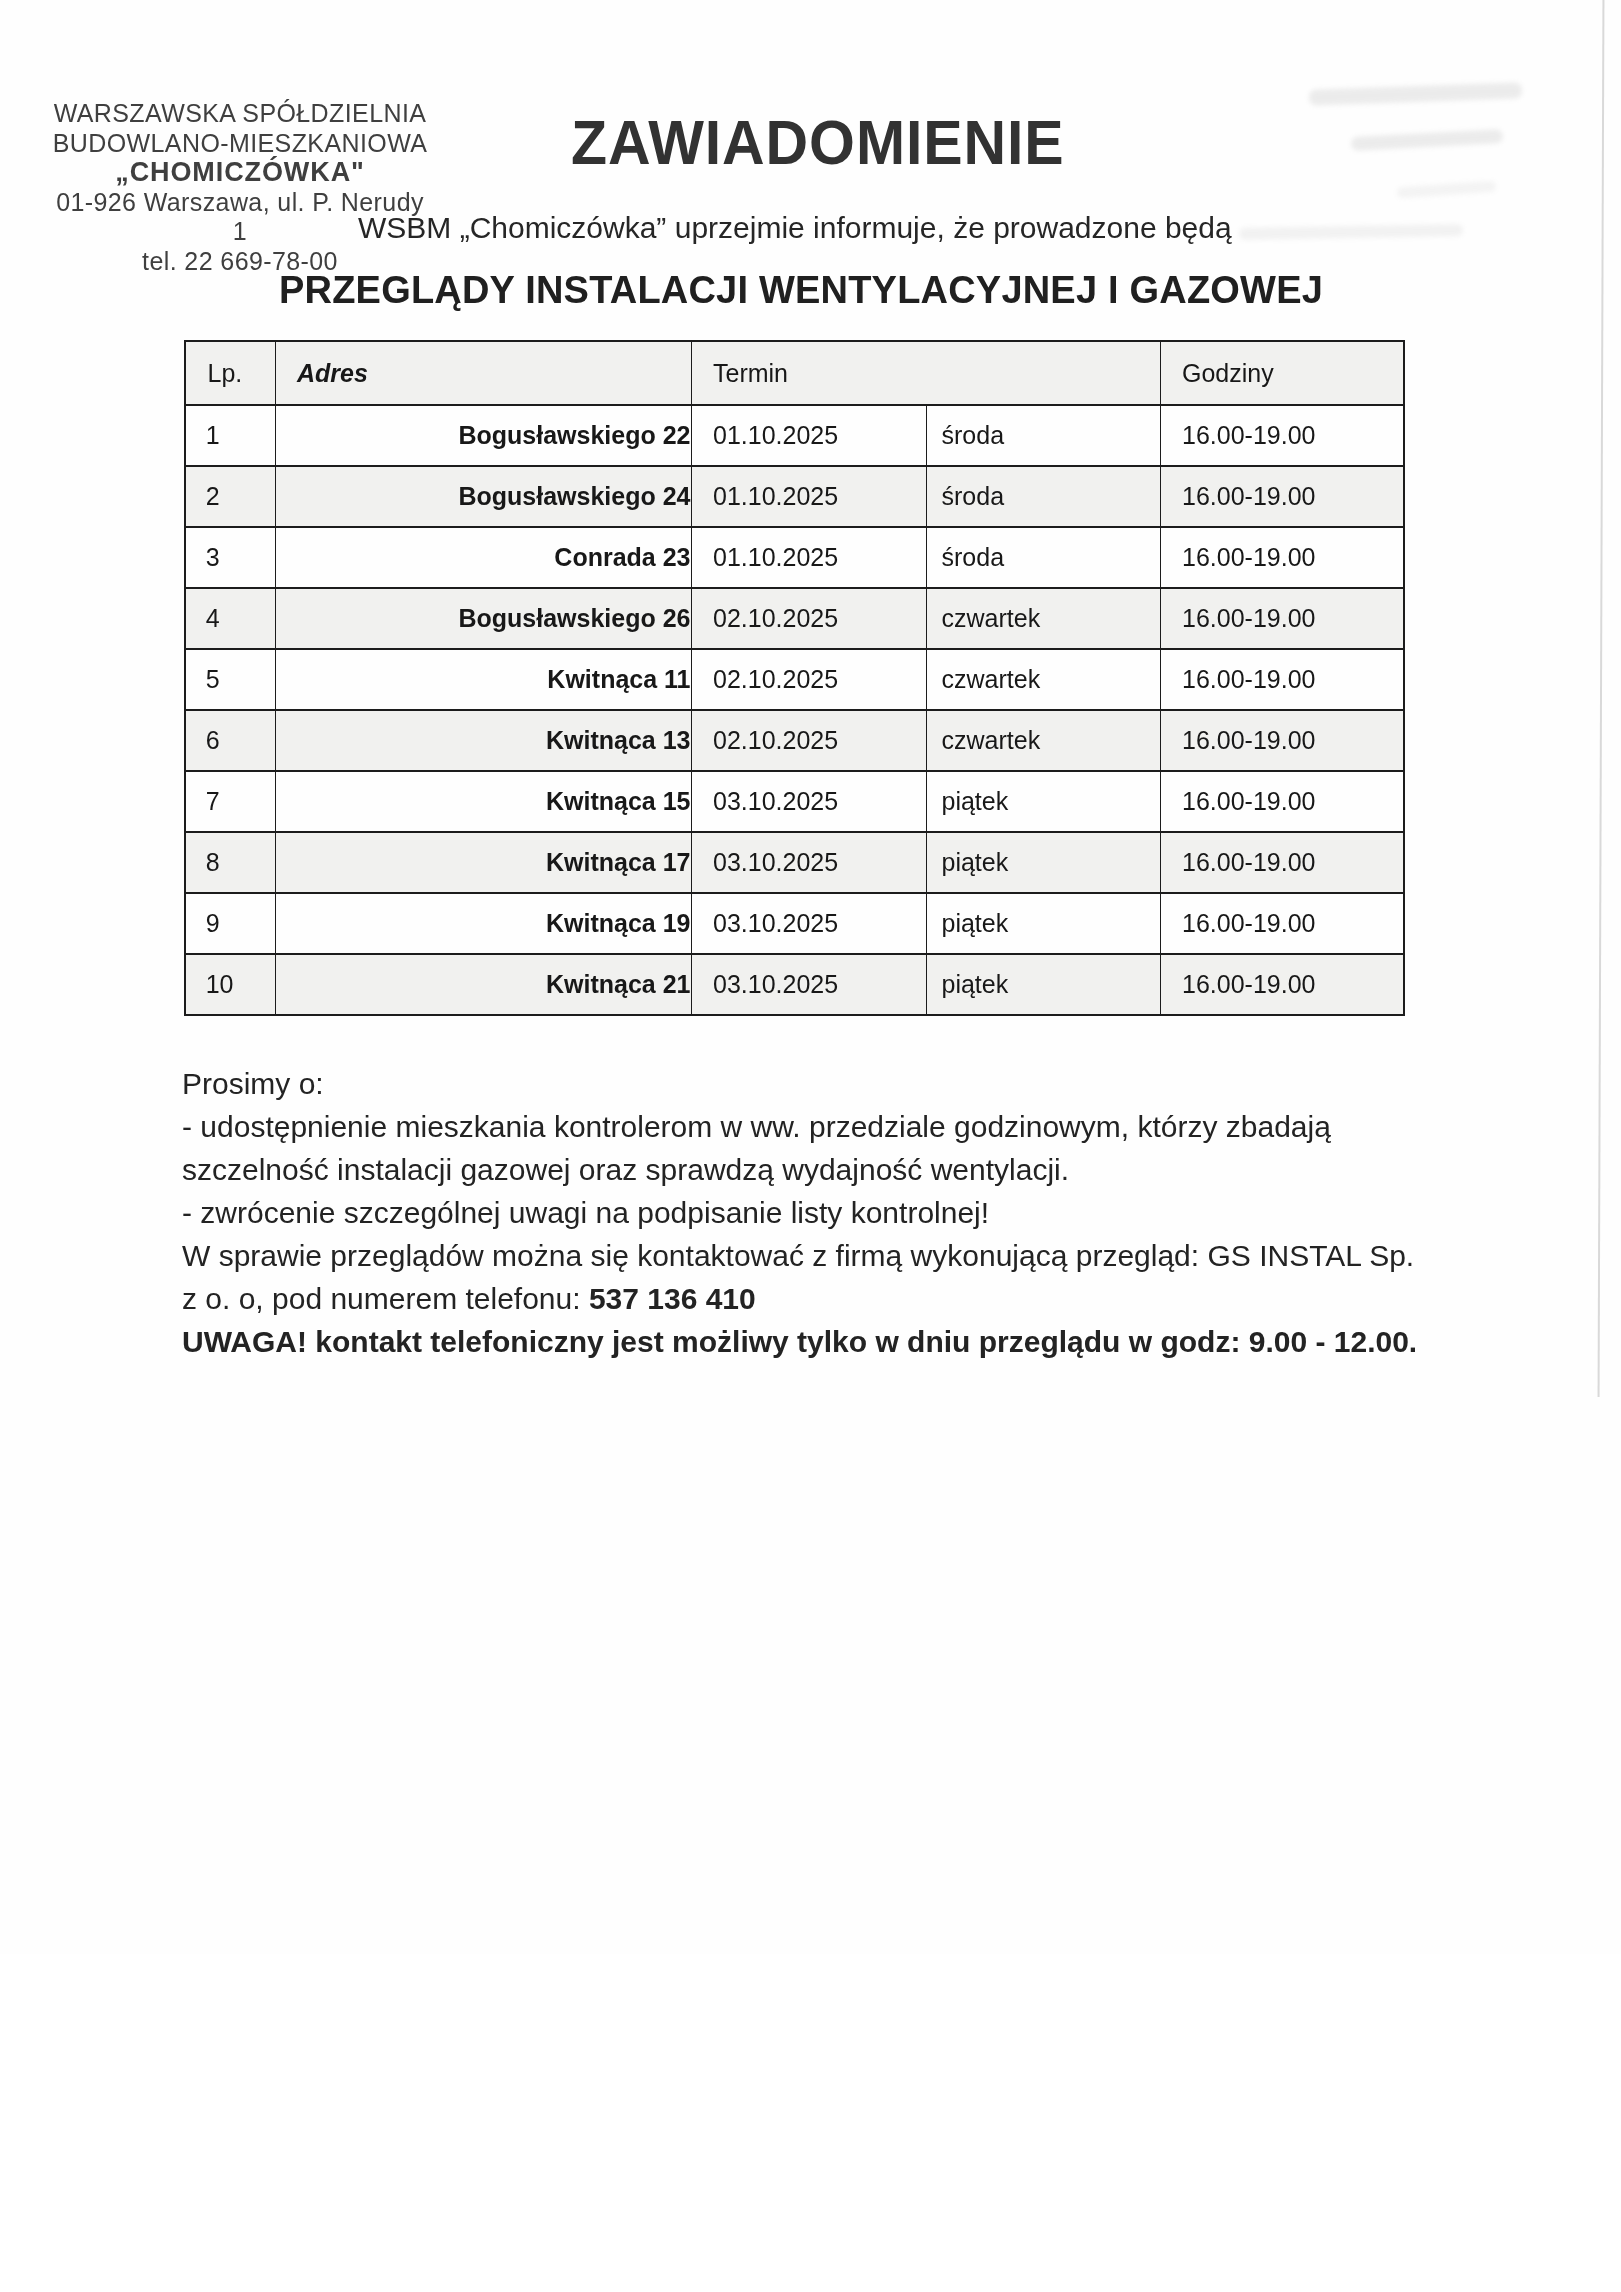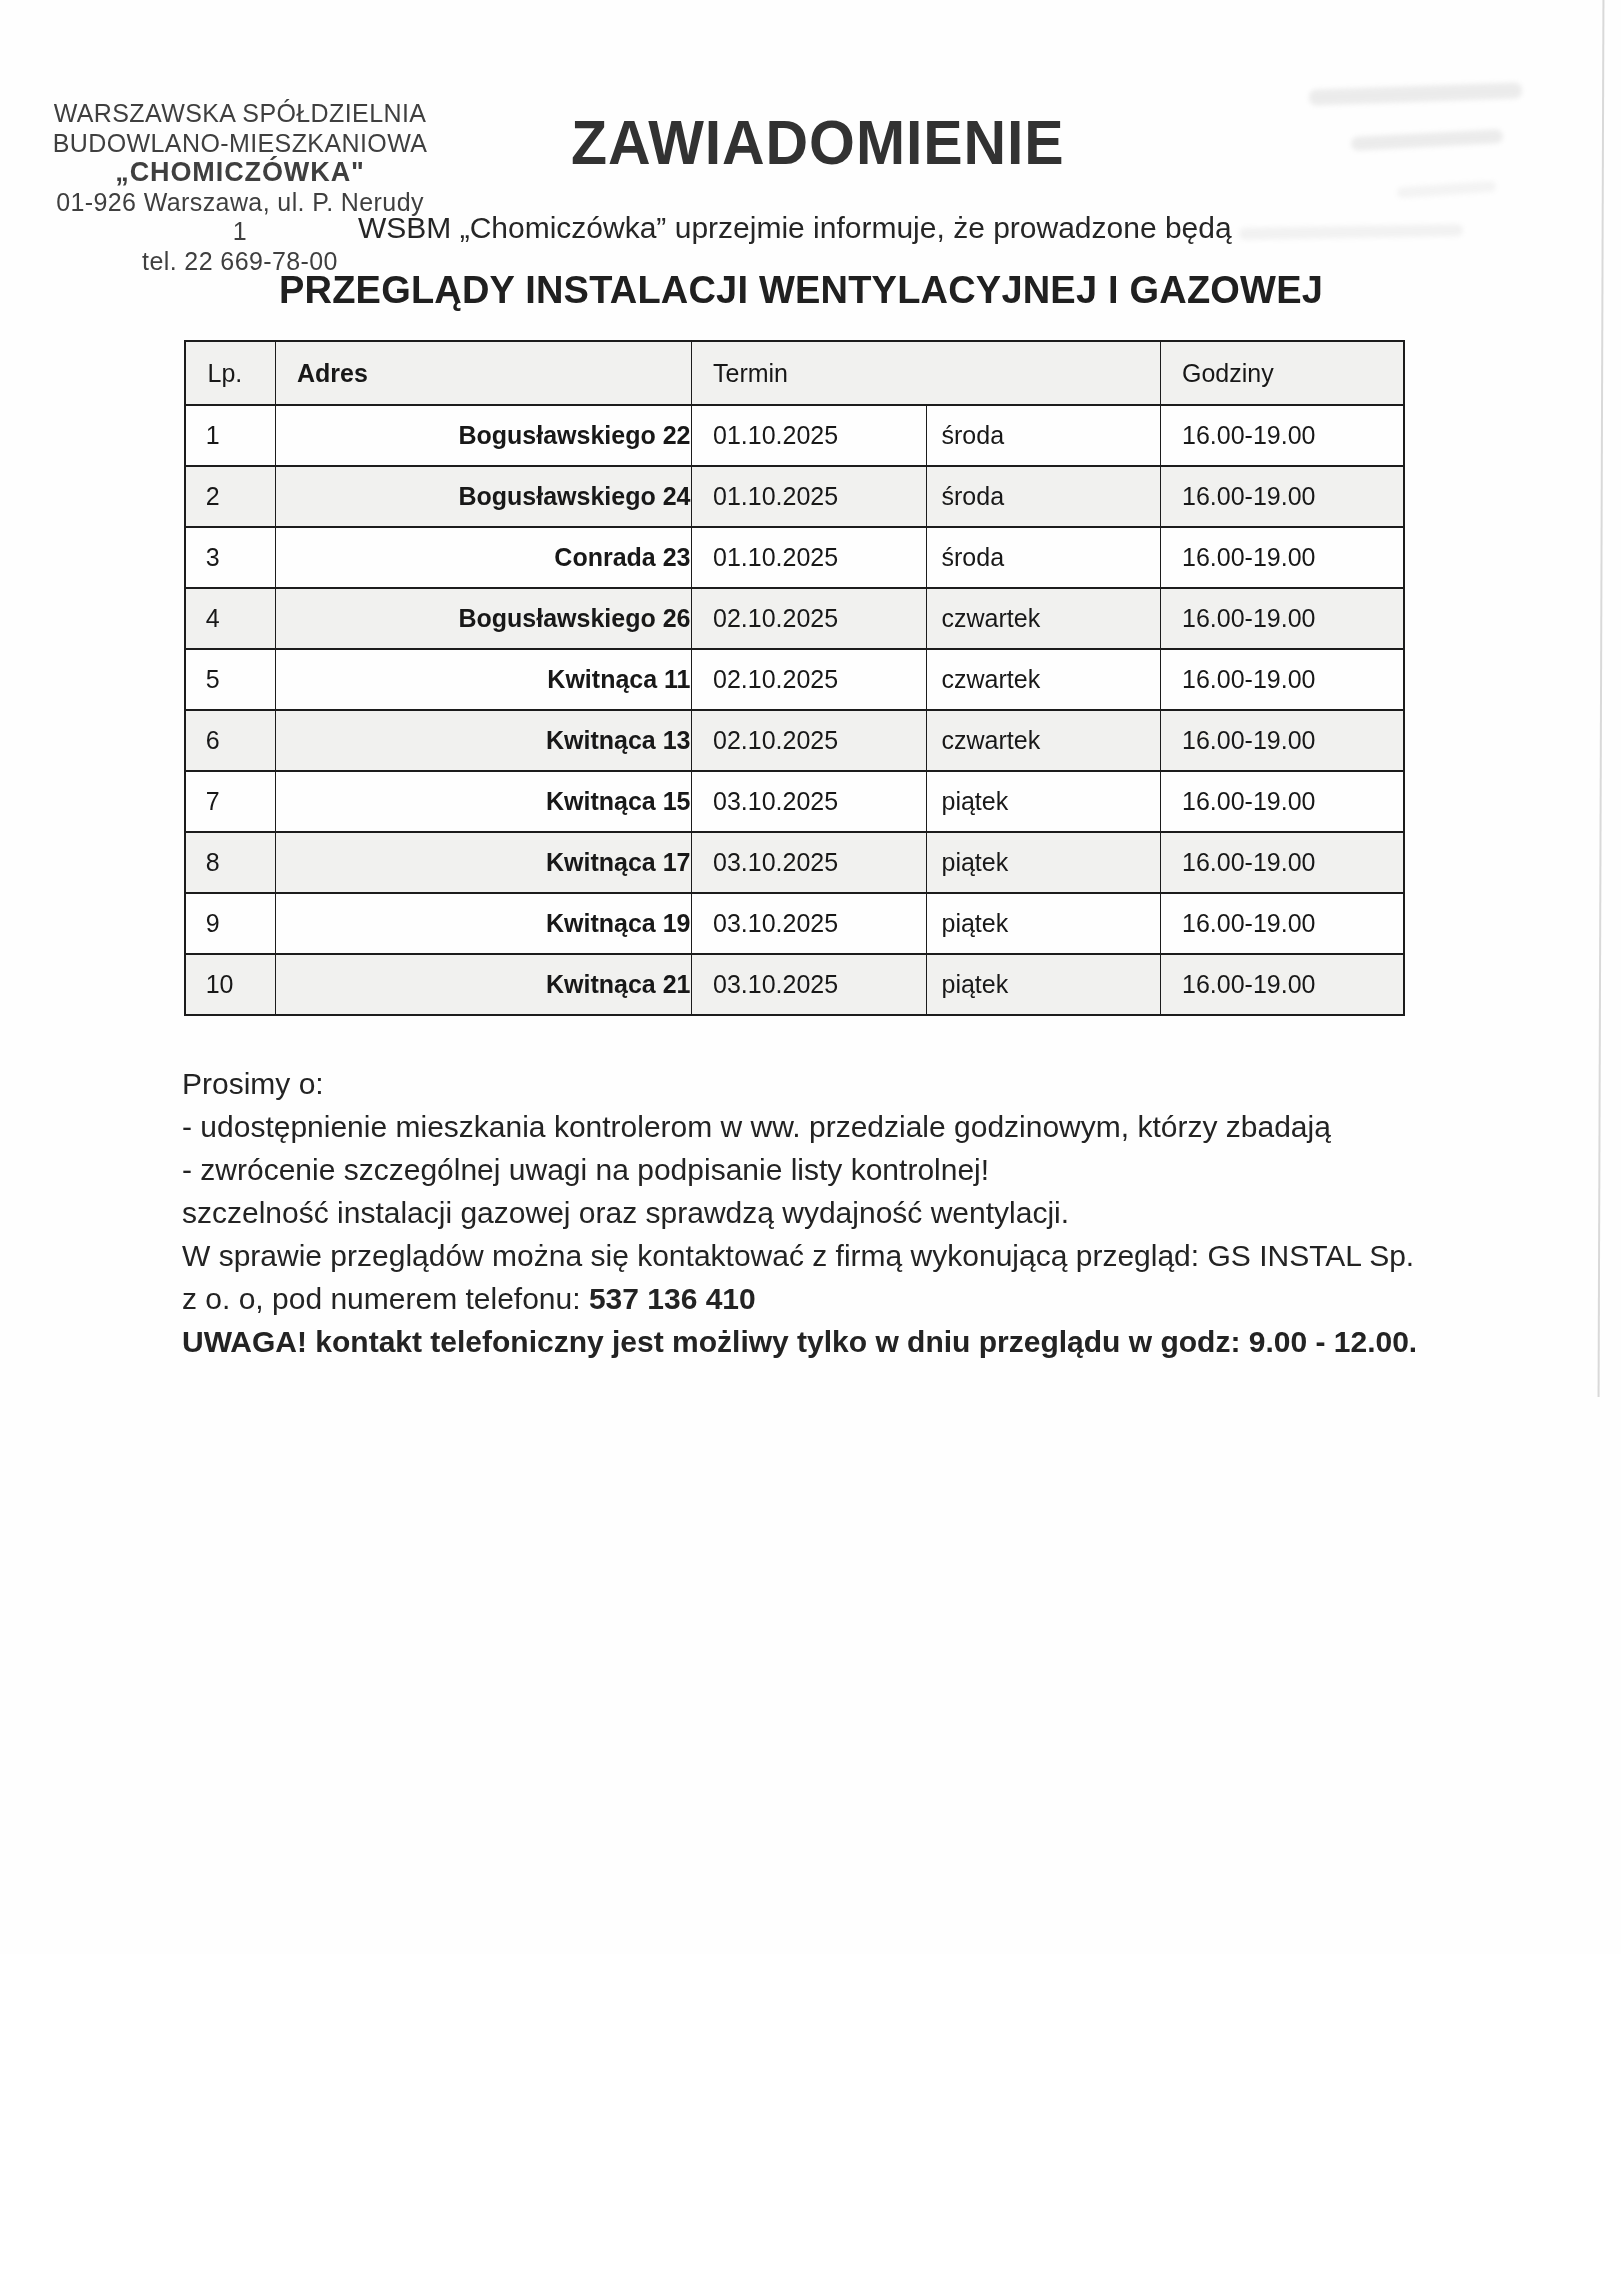--- a/index.html
+++ b/index.html
@@ -53,21 +53,21 @@
   }
   table.schedule th,table.schedule td{
     border:1.8px solid var(--border);
     padding:0 0 0 21.5px;text-align:left;vertical-align:middle;
     overflow:hidden;white-space:nowrap;
   }
   table.schedule thead tr{height:64px;background:var(--shade);}
   table.schedule tbody tr{height:61px;border-top:2.7px solid var(--border);}
   table.schedule tbody tr:nth-child(even){background:var(--shade);}
   table.schedule th{font-weight:normal;}
-  table.schedule th.h-adres{font-weight:bold;}
+  table.schedule th.h-adres{font-weight:bold;font-style:italic;}
   table.schedule td.c0{padding-left:19.7px;}
   table.schedule td.c1{font-weight:bold;padding-left:23px;text-align:right;}
   table.schedule td.c3{padding-left:15px;}
   
   .notes{
     position:absolute;left:182px;top:1062px;width:1343px;
     font-size:30px;line-height:43px;color:#232323;
     white-space:nowrap;
   }
   .notes .bold{font-weight:bold;}
@@ -190,22 +190,22 @@
           <td class="c2">03.10.2025</td>
           <td class="c3">piątek</td>
           <td class="c4">16.00-19.00</td>
         </tr>
       </tbody>
   </table>
 
   <div class="notes">
     <div>Prosimy o:</div>
     <div>- udostępnienie mieszkania kontrolerom w ww. przedziale godzinowym, którzy zbadają</div>
+    <div>szczelność instalacji gazowej oraz sprawdzą wydajność wentylacji.</div>
     <div>- zwrócenie szczególnej uwagi na podpisanie listy kontrolnej!</div>
-    <div>szczelność instalacji gazowej oraz sprawdzą wydajność wentylacji.</div>
     <div>W sprawie przeglądów można się kontaktować z firmą wykonującą przegląd: GS INSTAL Sp.</div>
     <div><span>z o. o, pod numerem telefonu: </span><span class="bold">537 136 410</span></div>
     <div class="bold">UWAGA! kontakt telefoniczny jest możliwy tylko w dniu przeglądu w godz: 9.00 - 12.00.</div>
   </div>
 
   <div class="scan-line"></div>
   <div class="smudge sm1"></div>
   <div class="smudge sm2"></div>
   <div class="smudge sm3"></div>
   <div class="smudge sm4"></div>

